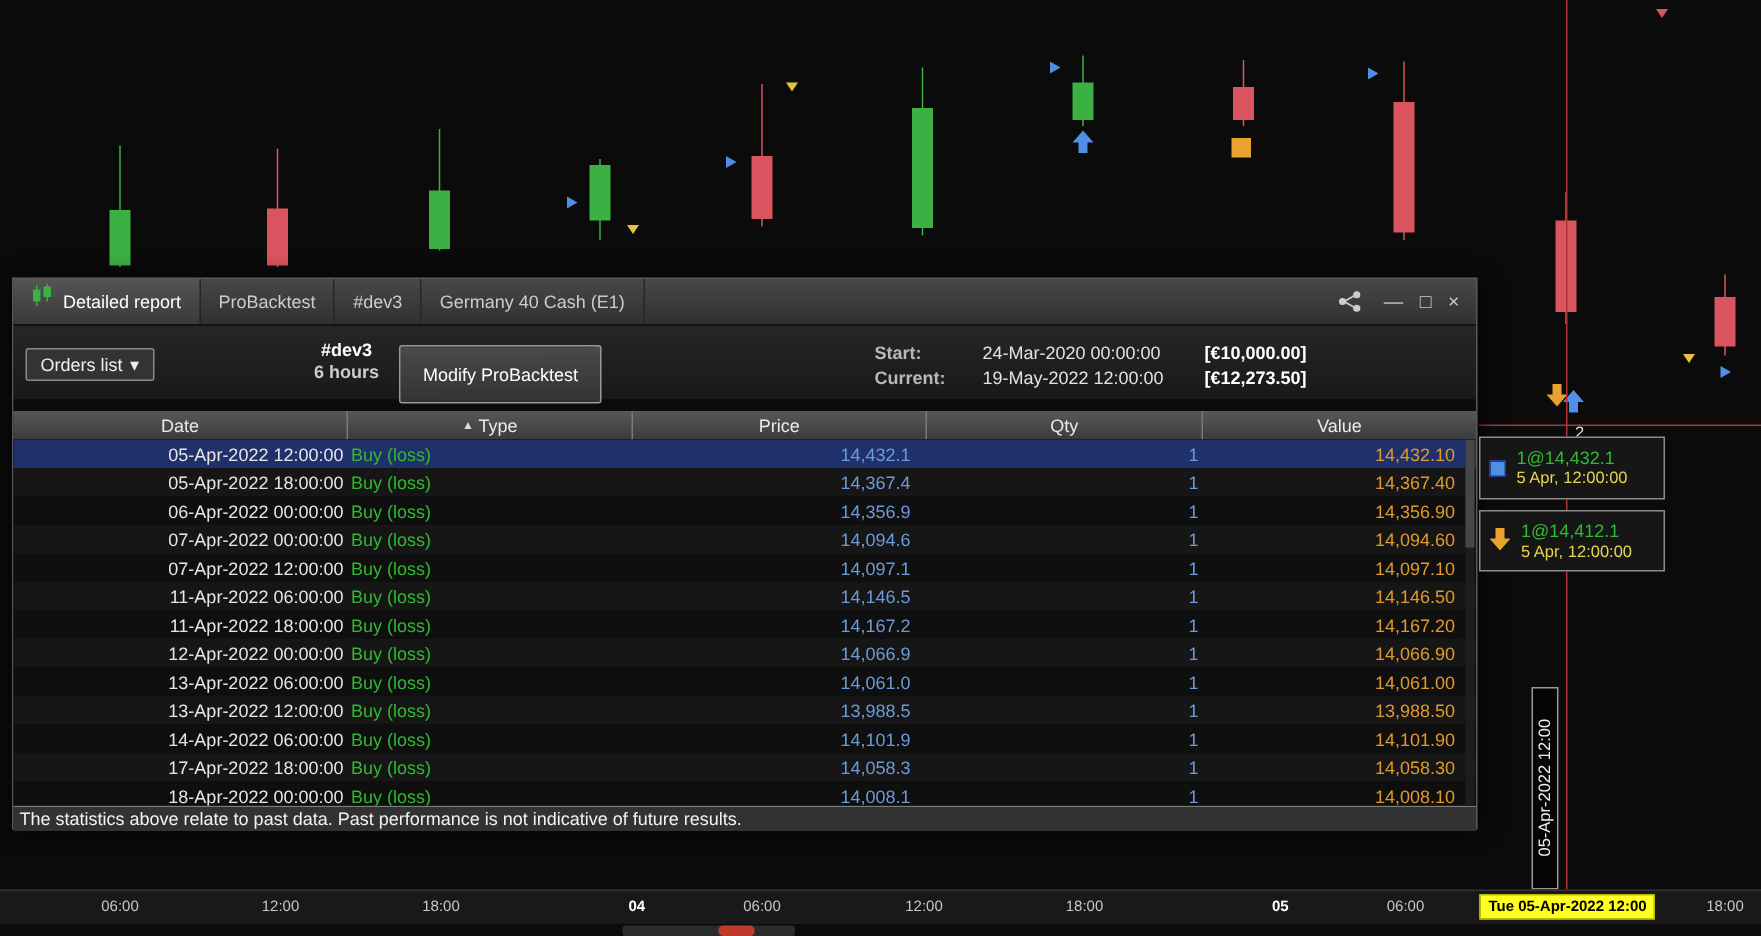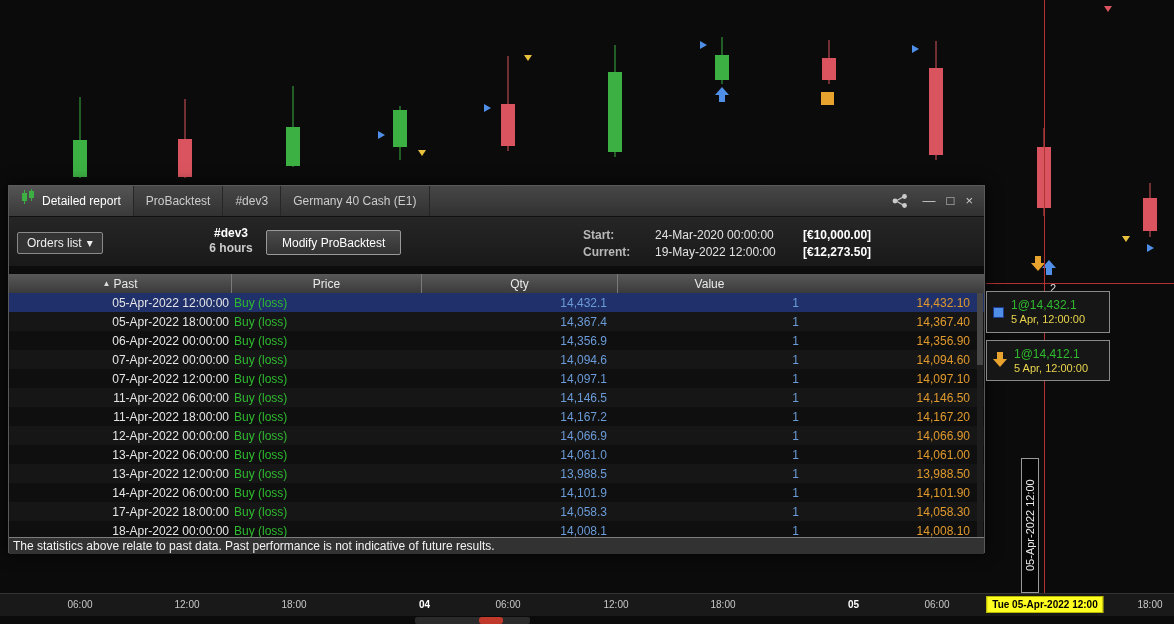--- a/index.html
+++ b/index.html
@@ -22,21 +22,21 @@
   .titlebar-spacer{flex:1;}
   .share{margin-right:14px;display:flex;align-items:center;cursor:pointer;}
   .win-btn{color:#ccc;font-size:13px;margin-right:11px;cursor:pointer;line-height:30px;}
   
   .toolbar{height:50px;background:linear-gradient(#262626,#191919);position:relative;flex:none;border-top:1px solid #101010;}
   .orders-btn{position:absolute;left:8px;top:15px;height:22px;padding:0 9px;background:#333;
      border:1px solid #8a8a8a;border-radius:2px;color:#eee;display:flex;align-items:center;gap:5px;cursor:pointer;}
   .strategy-block{position:absolute;left:172px;top:9px;width:100px;text-align:center;line-height:15px;}
   .strategy-name{font-weight:bold;color:#fff;}
   .strategy-tf{font-weight:bold;color:#ccc;}
-  .modify-btn{position:absolute;left:257px;top:13px;height:25px;padding:0 15px;background:linear-gradient(#4a4a4a,#333);
+  .modify-btn{position:absolute;left:257px;top:13px;height:39px;padding:0 15px;background:linear-gradient(#4a4a4a,#333);
      border:1px solid #999;border-radius:2px;color:#fff;display:flex;align-items:center;cursor:pointer;}
   .session-info{position:absolute;left:574px;top:11px;display:grid;grid-template-columns:64px 140px auto;
      column-gap:8px;row-gap:3px;align-items:center;}
   .sess-label{color:#b8b8b8;font-weight:bold;}
   .sess-datetime{color:#e2e2e2;}
   .sess-equity{color:#fff;font-weight:bold;}
   .panel-gap{height:8px;background:#0c0c0c;flex:none;}
   
   .grid-cols{display:grid;grid-template-columns:222px 190px 196px 184px 1fr;}
   .table-header{height:19px;background:linear-gradient(#585858,#3b3b3b);color:#eaeaea;align-items:center;flex:none;}
@@ -183,22 +183,25 @@
         <span class="sess-label">Current:</span>
         <span class="sess-datetime">19-May-2022 12:00:00</span>
         <span class="sess-equity">[€12,273.50]</span>
       </div>
     </div>
 
     <div class="panel-gap"></div>
 
     <div class="table-header grid-cols">
       <div class="th">
+        <span>Date</span>
+      </div>
+      <div class="th">
         <span class="sort-arrow">▲</span>
-        <span>Past</span>
+        <span>Type</span>
       </div>
       <div class="th">
         <span>Price</span>
       </div>
       <div class="th">
         <span>Qty</span>
       </div>
       <div class="th">
         <span>Value</span>
       </div>

